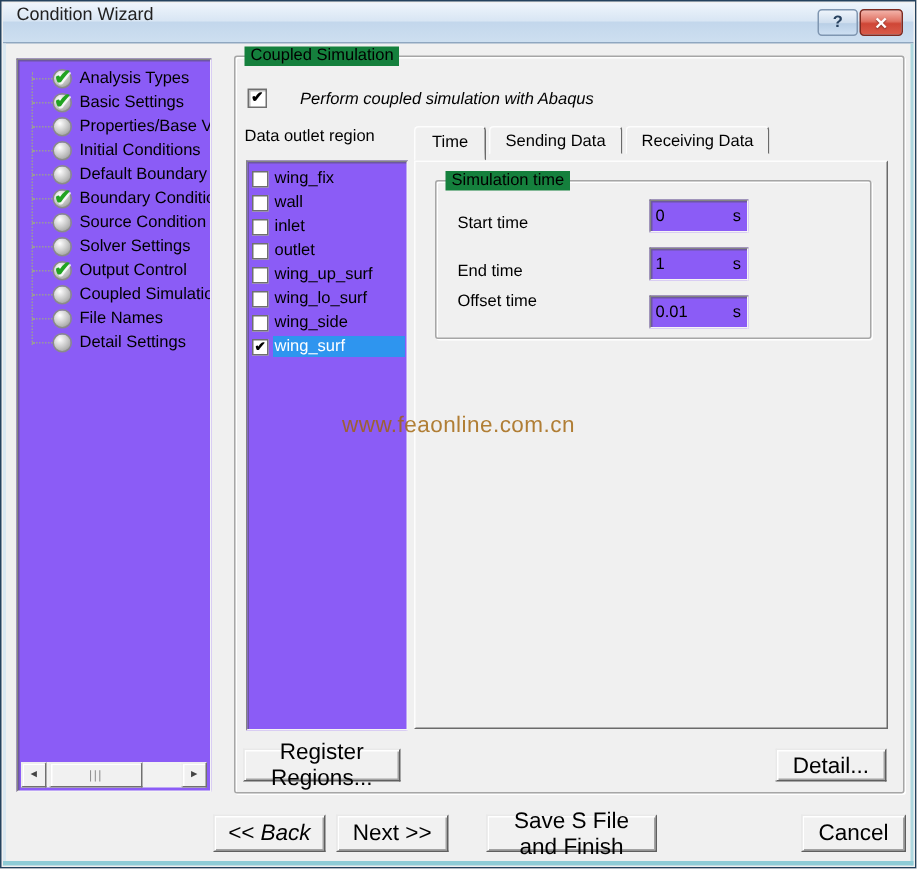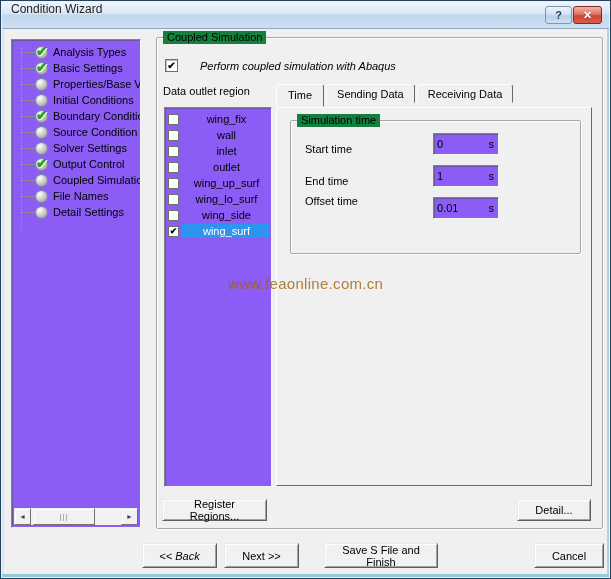--- a/index.html
+++ b/index.html
@@ -23,21 +23,21 @@
   .frame-bottom{position:absolute;left:1px;right:1px;bottom:1px;height:3px;background:#8fccd6;}
 
   
   .sunken{background:#8b5cf6;border:1px solid;border-color:#848484 #f4f4f4 #f4f4f4 #848484;
     box-shadow:inset 1px 1px 0 rgba(80,80,80,.5);}
   .groupbox{position:absolute;border:1px solid #a6a6a6;border-radius:2px;
     box-shadow:inset 1px 1px 0 #fff,1px 1px 0 #fff;}
   .group-legend{position:absolute;top:-7px;left:6px;background:#15803d;padding:0 4px;line-height:13px;}
   .btn{position:absolute;background:#f1f1f1;border:1px solid;border-color:#e9e9e9 #5f5f5f #5f5f5f #e9e9e9;
     box-shadow:inset 1px 1px 0 #fff,inset -1px -1px 0 #a3a3a3;
-    display:flex;align-items:center;justify-content:center;font-size:11px;cursor:default;}
+    display:flex;align-items:center;justify-content:center;font-size:15px;cursor:default;}
   .btn.default{box-shadow:inset 1px 1px 0 #fff,inset -1px -1px 0 #a3a3a3,0 0 0 1px #2e2e2e;}
 
   
   .tree-panel{position:absolute;left:10px;top:38px;width:130px;height:489px;overflow:hidden;}
   .tree-vline{position:absolute;left:9px;top:8px;height:182px;border-left:1px dotted #9a9a9a;}
   .tree-rows{position:absolute;left:0;top:4px;right:0;}
   .trow{display:flex;align-items:center;height:16px;padding-left:9px;white-space:nowrap;}
   .stub{width:14px;border-top:1px dotted #9a9a9a;flex:none;}
   .ticon{width:13px;height:13px;border-radius:50%;flex:none;position:relative;
     background:radial-gradient(circle at 35% 30%,#fff,#c9c9c9 50%,#8e8e8e);border:1px solid #8a8a8a;}
@@ -62,33 +62,33 @@
     font-size:10px;font-weight:bold;color:#000;line-height:1;flex:none;}
   .chk-row .lab{margin-left:22px;font-style:italic;}
   .mapping-label{position:absolute;left:6px;top:47px;}
 
   
   .region-list{position:absolute;left:7px;top:69px;width:108px;height:380px;overflow:hidden;}
   .lrows{position:absolute;left:1px;top:3px;right:1px;}
   .lrow{display:flex;align-items:center;height:16px;padding-left:2px;}
   .lcheck{width:11px;height:11px;background:#fff;border:1px solid #6f6f6f;flex:none;
     display:flex;align-items:center;justify-content:center;font-size:9px;font-weight:bold;line-height:1;}
-  .llabel{flex:1;margin-left:3px;padding-left:1px;white-space:nowrap;height:14px;line-height:14px;text-align:center;}
+  .llabel{flex:1;margin-left:3px;padding-left:1px;white-space:nowrap;height:14px;line-height:14px;}
   .lrow.selected .llabel{background:#2e95ef;color:#fff;}
 
   
   .tabstrip{position:absolute;left:119px;top:46px;height:23px;display:flex;align-items:flex-start;z-index:3;}
   .tab{height:19px;line-height:18px;padding:0 10px;background:#f0f0f0;margin-right:2px;
     border:1px solid;border-color:#fdfdfd #6a6a6a #f0f0f0 #fdfdfd;border-radius:3px 3px 0 0;cursor:default;}
   .tab.active{height:23px;line-height:21px;margin-bottom:-1px;padding:0 11px;z-index:4;position:relative;}
   .tabpanel{position:absolute;left:119px;top:69px;width:316px;height:379px;background:#f0f0f0;
     border:1px solid;border-color:#fdfdfd #6a6a6a #6a6a6a #fdfdfd;z-index:1;}
 
   
-  .sim-group{left:13px;top:12px;width:291px;height:134px;text-align:right;}
+  .sim-group{left:13px;top:12px;width:291px;height:106px;text-align:right;}
   .field-label{position:absolute;left:14px;}
   .time-field{position:absolute;left:142px;width:66px;height:22px;display:flex;
     align-items:center;justify-content:space-between;padding:0 4px 0 3px;cursor:text;}
   .time-field .unit{color:#000;}
 
   
   .watermark{position:absolute;left:227px;top:274px;font-size:15px;color:#a16207;opacity:.8;
     letter-spacing:.3px;z-index:6;pointer-events:none;}
 
   
@@ -139,20 +139,25 @@
             <span class="ticon ball"></span>
             <span class="tlabel">Properties/Base V</span>
           </div>
         <div class="trow">
             <span class="stub"></span>
             <span class="ticon ball"></span>
             <span class="tlabel">Initial Conditions</span>
           </div>
         <div class="trow">
             <span class="stub"></span>
+            <span class="ticon ball"></span>
+            <span class="tlabel">Default Boundary</span>
+          </div>
+        <div class="trow">
+            <span class="stub"></span>
             <span class="ticon check"></span>
             <span class="tlabel">Boundary Conditio</span>
           </div>
         <div class="trow">
             <span class="stub"></span>
             <span class="ticon ball"></span>
             <span class="tlabel">Source Condition</span>
           </div>
         <div class="trow">
             <span class="stub"></span>

